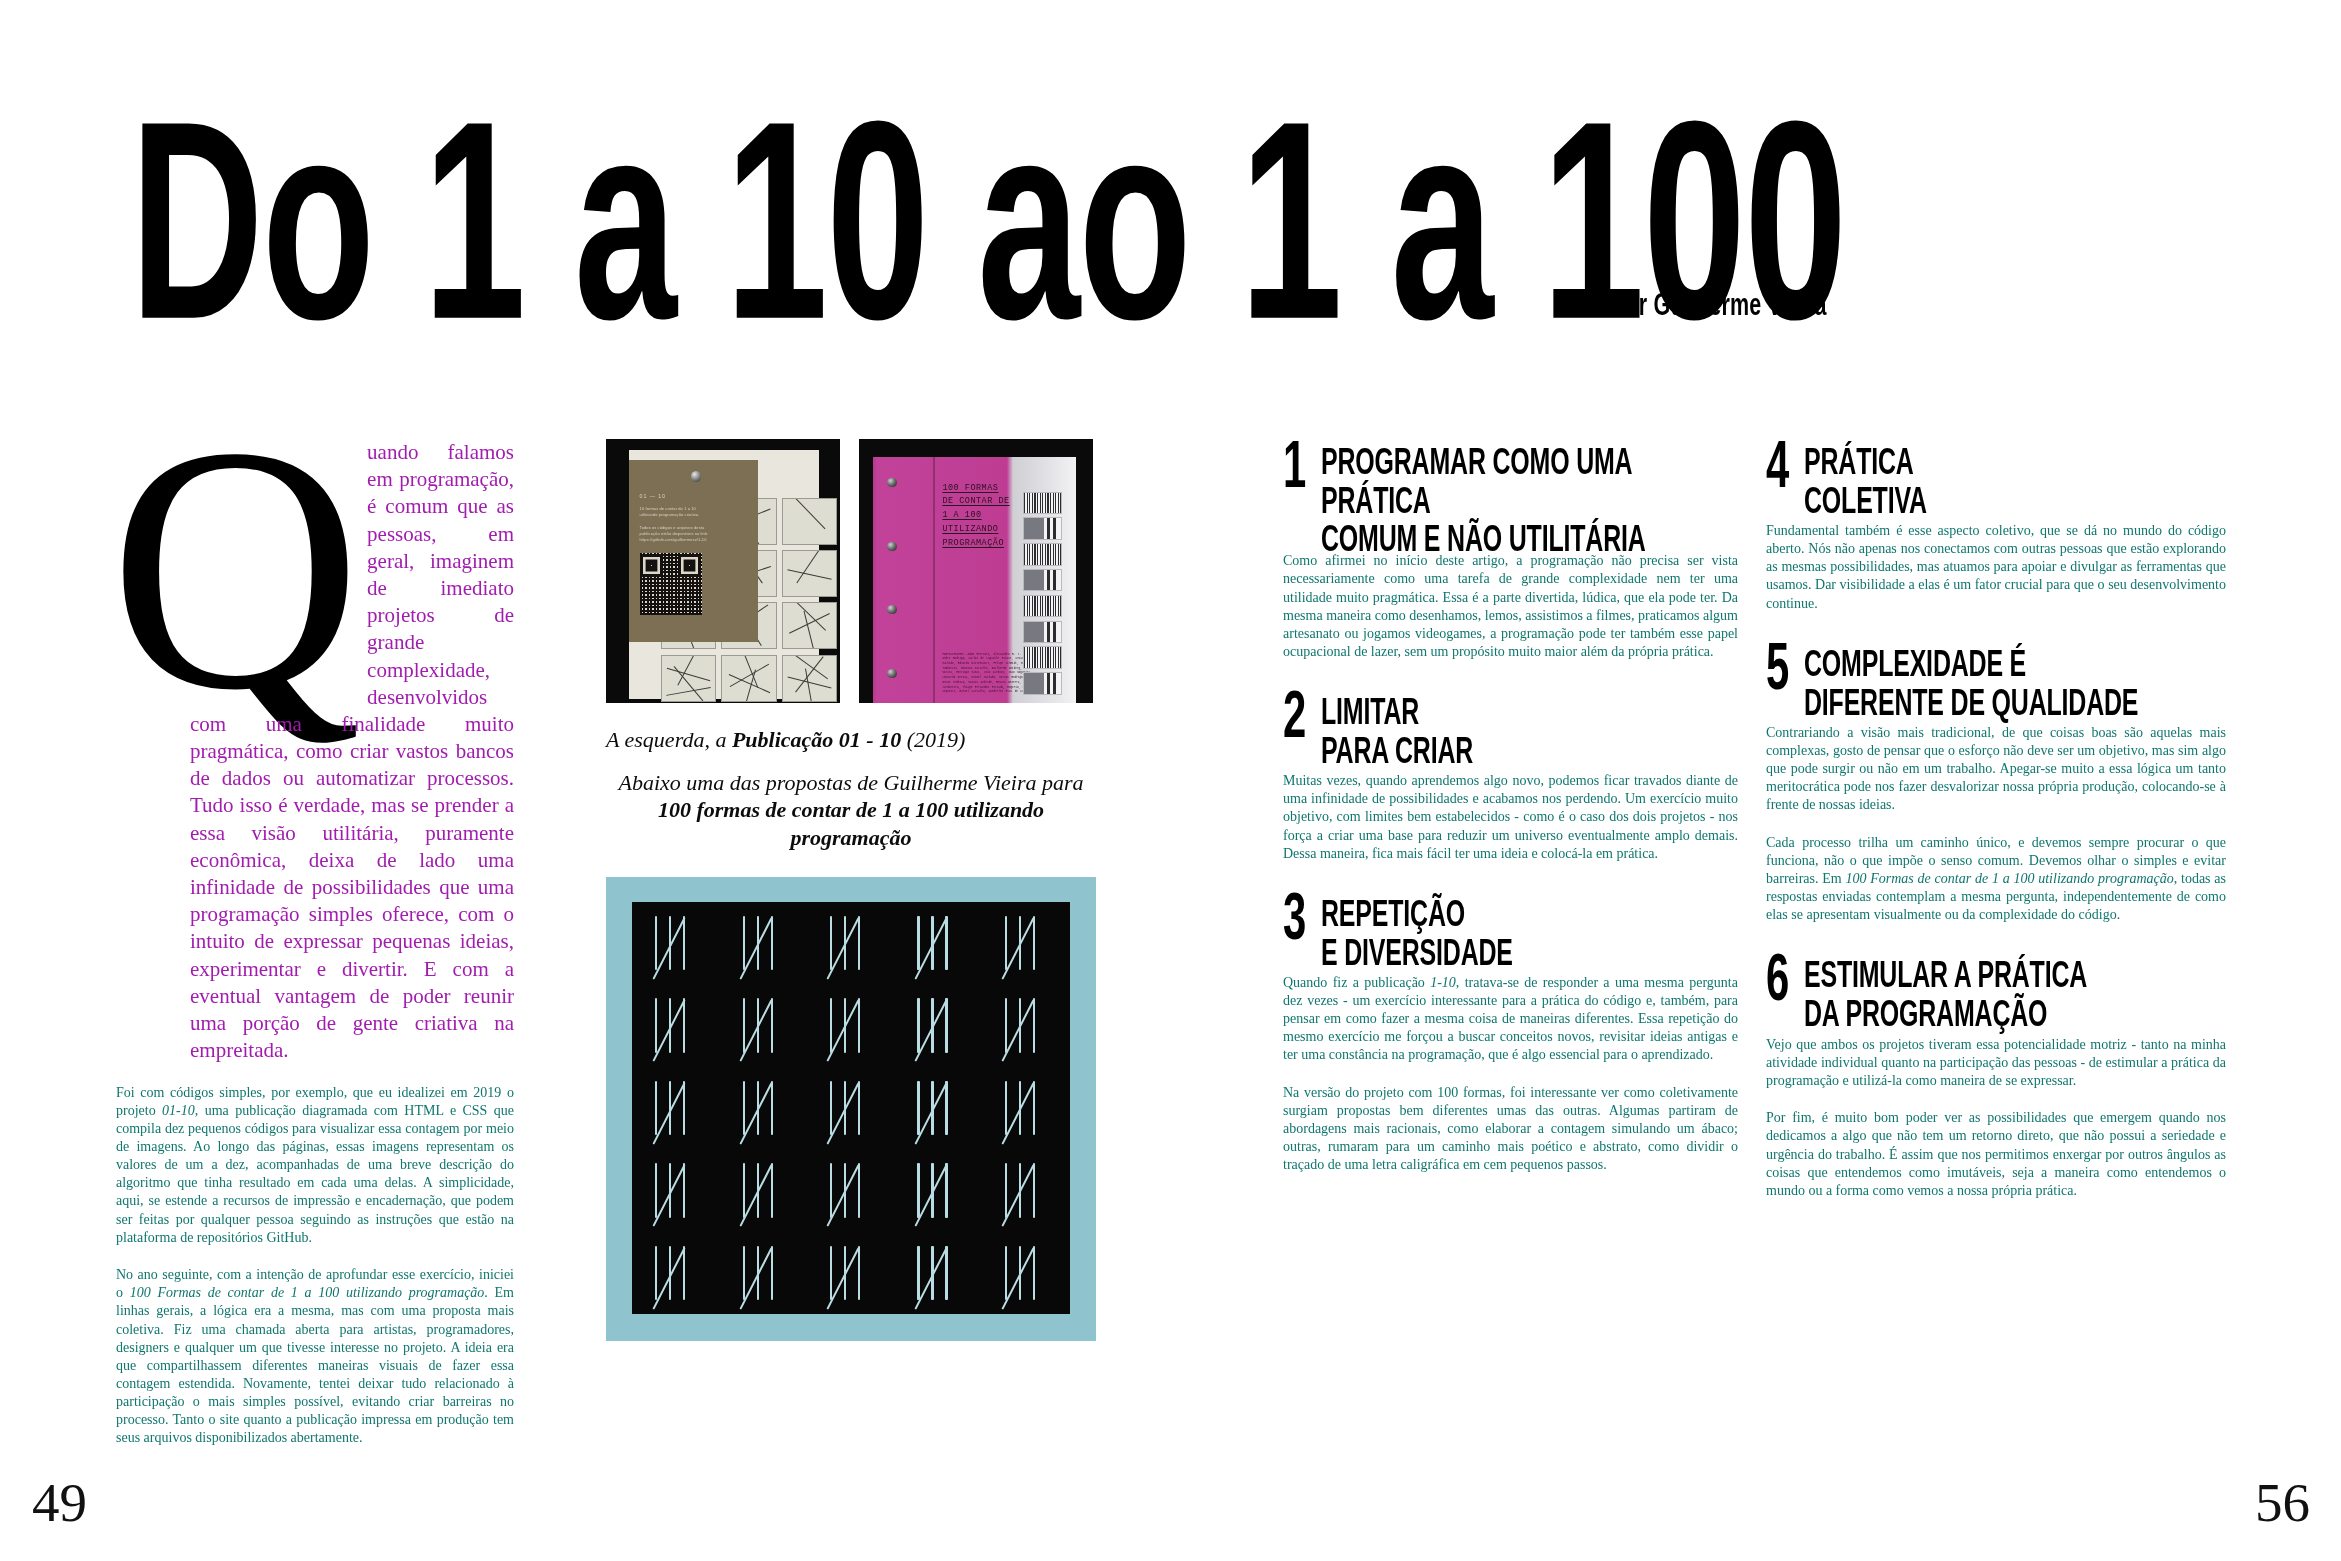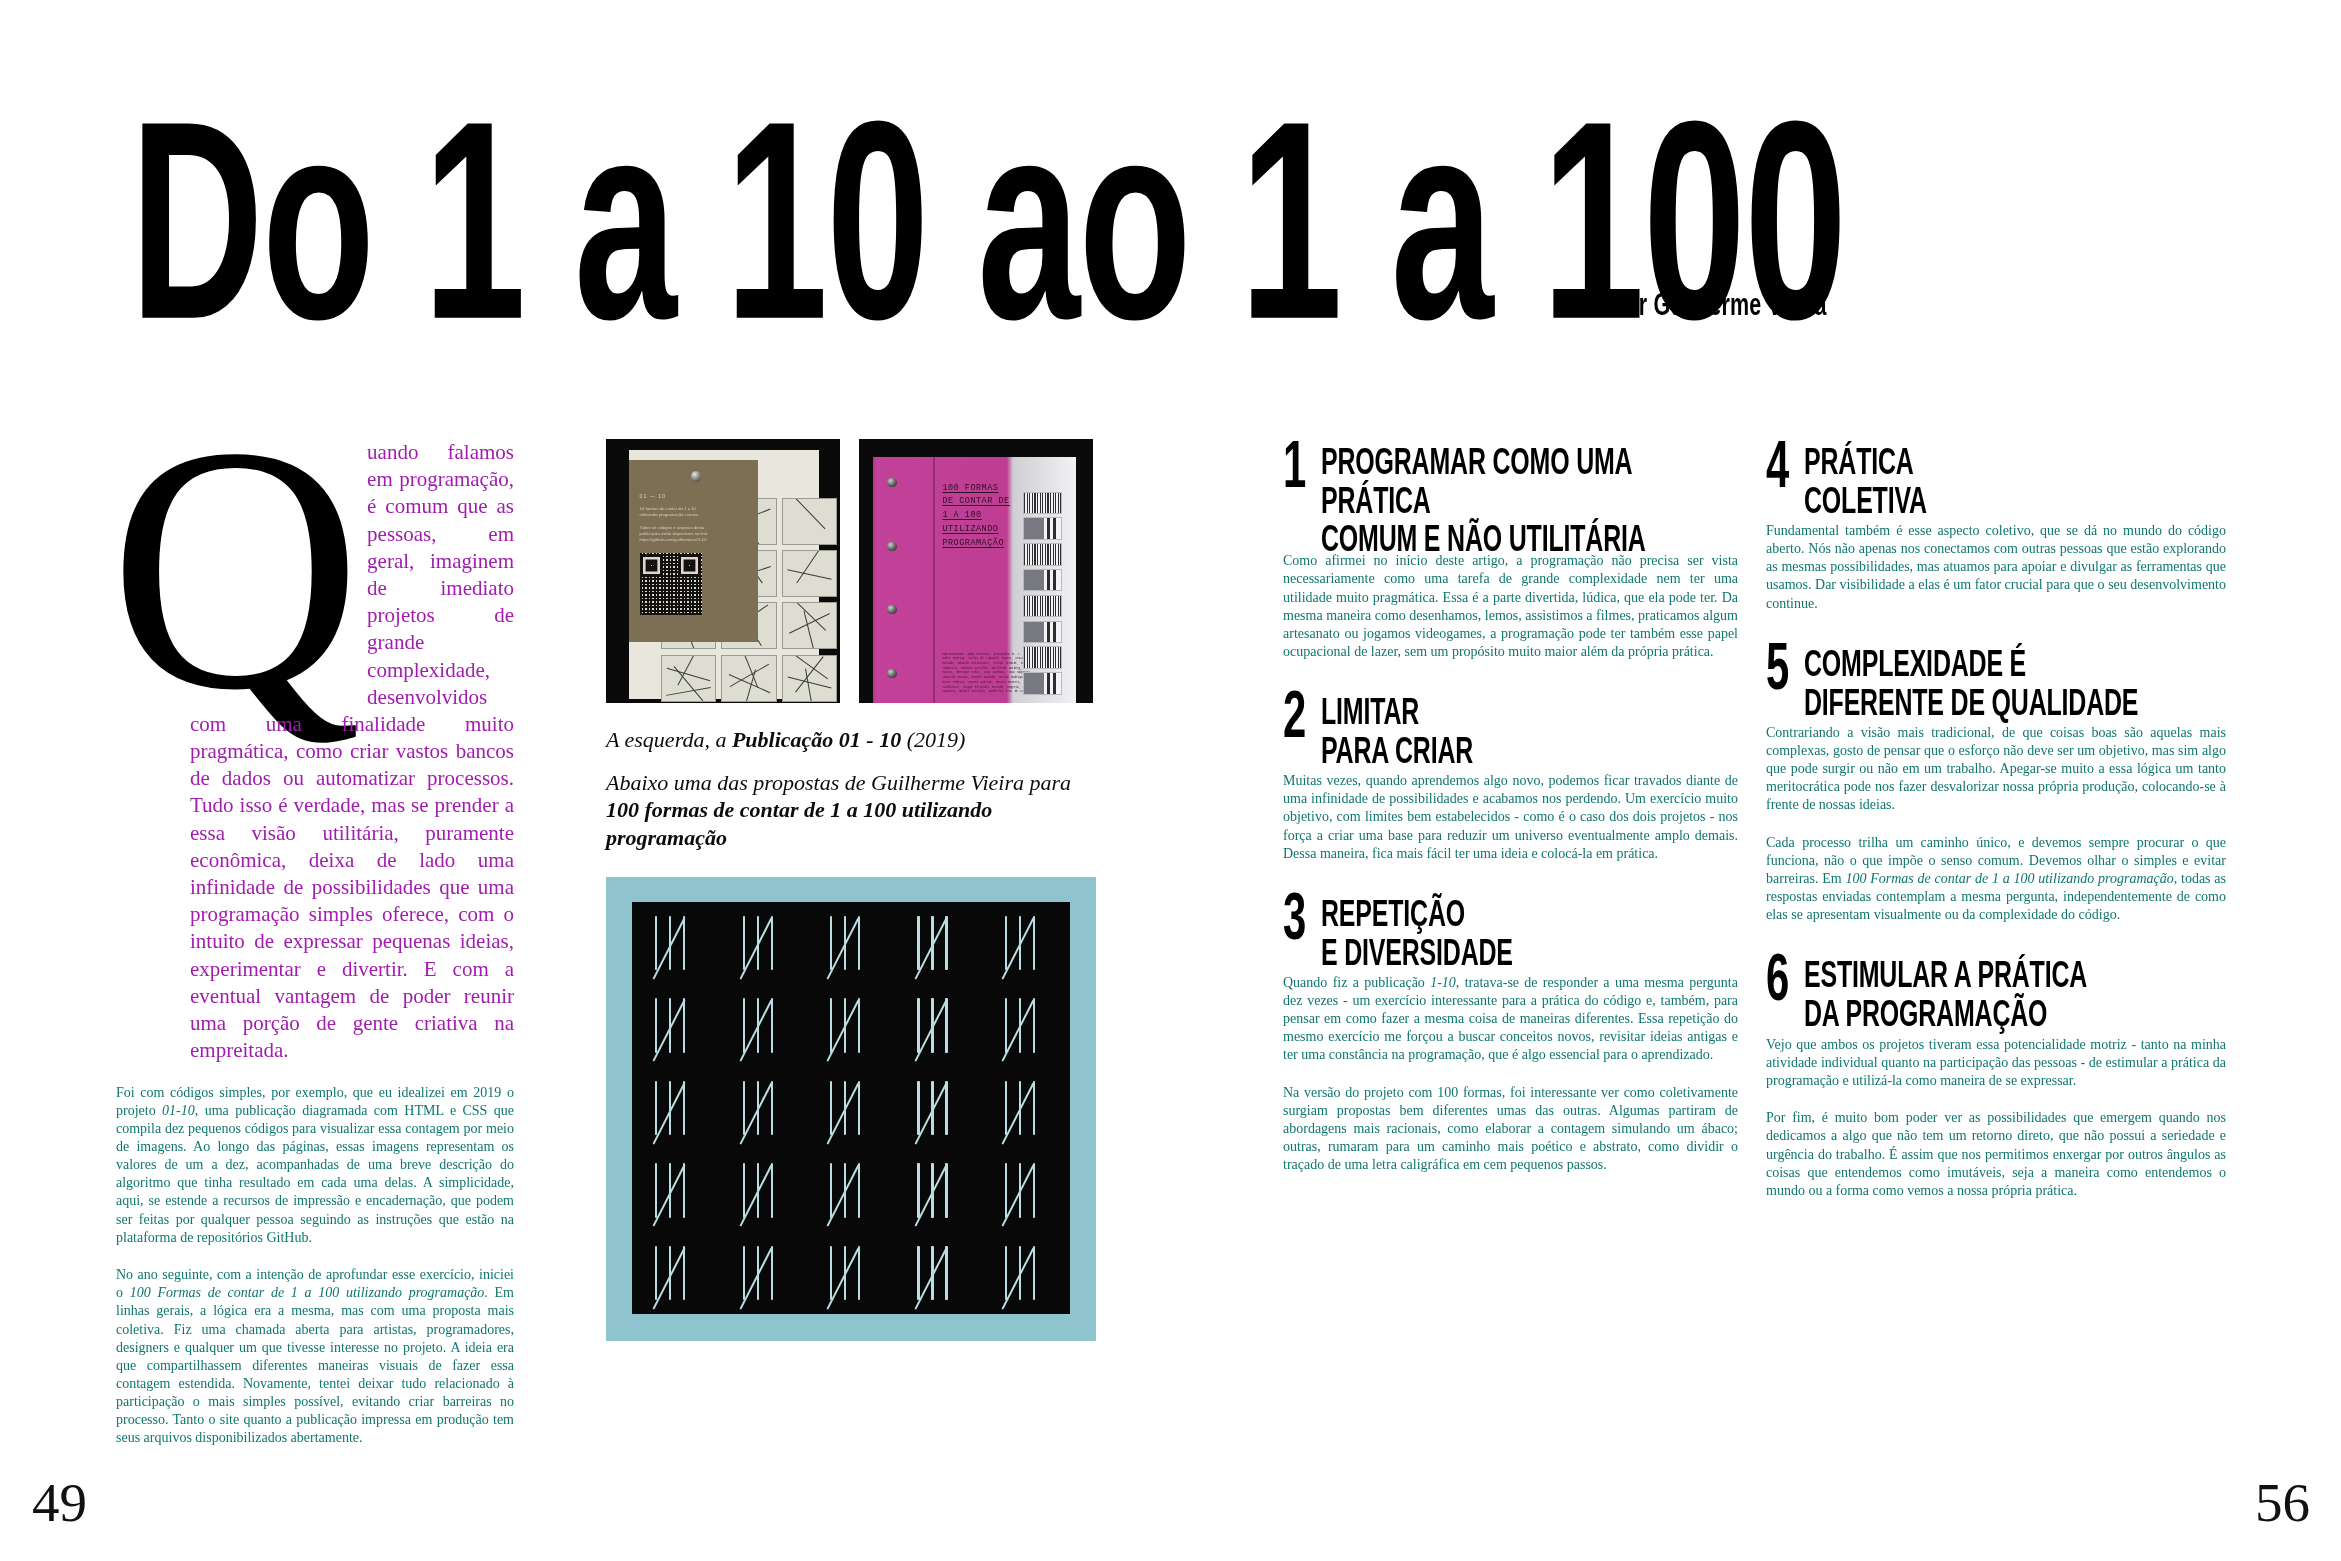--- a/index.html
+++ b/index.html
@@ -103,21 +103,21 @@
     margin-top: 23px;
   }
   .caption {
     font-family: "Liberation Serif", serif;
     font-style: italic;
     font-size: 22px;
     line-height: 1.26;
     color: #0c0c0c;
     margin-bottom: 15px;
   }
-  .caption:last-child { margin-bottom: 0; }
+  .caption:last-child { margin-bottom: 0; text-align: center; }
   .caption b { font-weight: 700; font-style: italic; }
 
   
   .photo-row {
     display: flex;
     gap: 19.4px;
   }
   .photo {
     position: relative;
     overflow: hidden;

